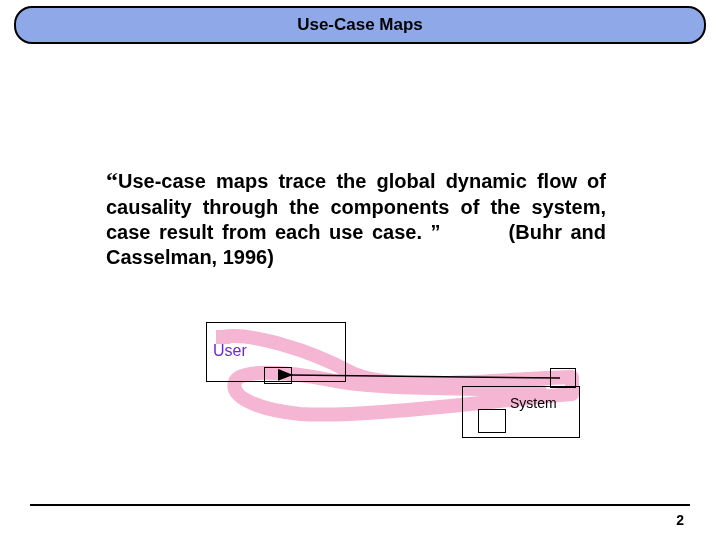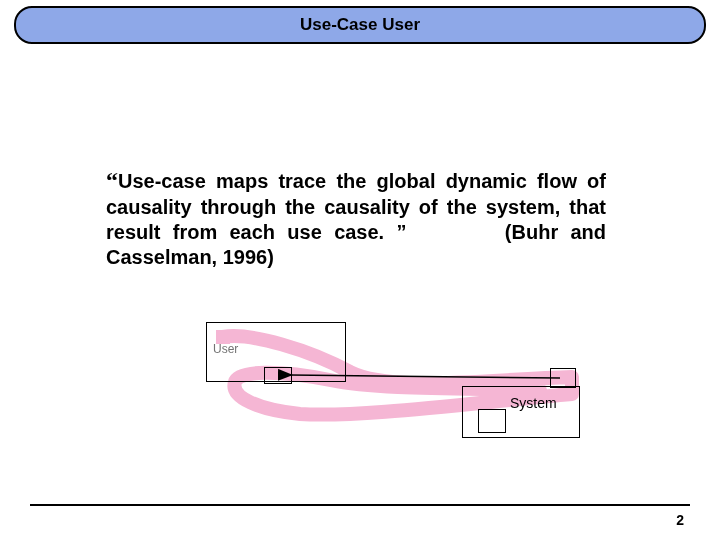--- a/index.html
+++ b/index.html
@@ -57,22 +57,22 @@
     left: 26px;
     width: 140px;
     height: 60px;
     border: 1px solid #000;
     background: transparent;
   }
   .user-label {
     position: absolute;
     top: 32px;
     left: 33px;
-    font-size: 12px;
-    color: #737373;
+    font-size: 16px;
+    color: #6d28d9;
   }
   .system-box-outer {
     position: absolute;
     top: 76px;
     left: 282px;
     width: 118px;
     height: 52px;
     border: 1px solid #000;
     background: transparent;
   }
@@ -144,25 +144,25 @@
     left: 36px;
     width: 14px;
     height: 14px;
     background: #f5b6d4;
   }
 </style>
 </head>
 <body>
 
 <div class="title-bar">
-  <span class="title-text">Use-Case User</span>
+  <span class="title-text">Use-Case Maps</span>
 </div>
 
 <div class="quote-block">
-  <span class="quote-mark">“</span><span>Use-case maps trace the global dynamic flow of causality through the causality of the system, that result from each use case. ”</span>&nbsp;&nbsp;&nbsp;&nbsp;&nbsp;&nbsp;&nbsp;&nbsp;<span>(Buhr and Casselman, 1996)</span>
+  <span class="quote-mark">“</span><span>Use-case maps trace the global dynamic flow of causality through the components of the system, case result from each use case. ”</span>&nbsp;&nbsp;&nbsp;&nbsp;&nbsp;&nbsp;&nbsp;&nbsp;<span>(Buhr and Casselman, 1996)</span>
 </div>
 
 <div class="diagram-area">
 
   <svg class="pink-path" viewBox="0 0 420 140">
     <path d="M 43 27
              C 70 22, 130 40, 170 62
              C 210 82, 300 70, 392 67
              L 392 84
              C 300 92, 180 108, 120 104

